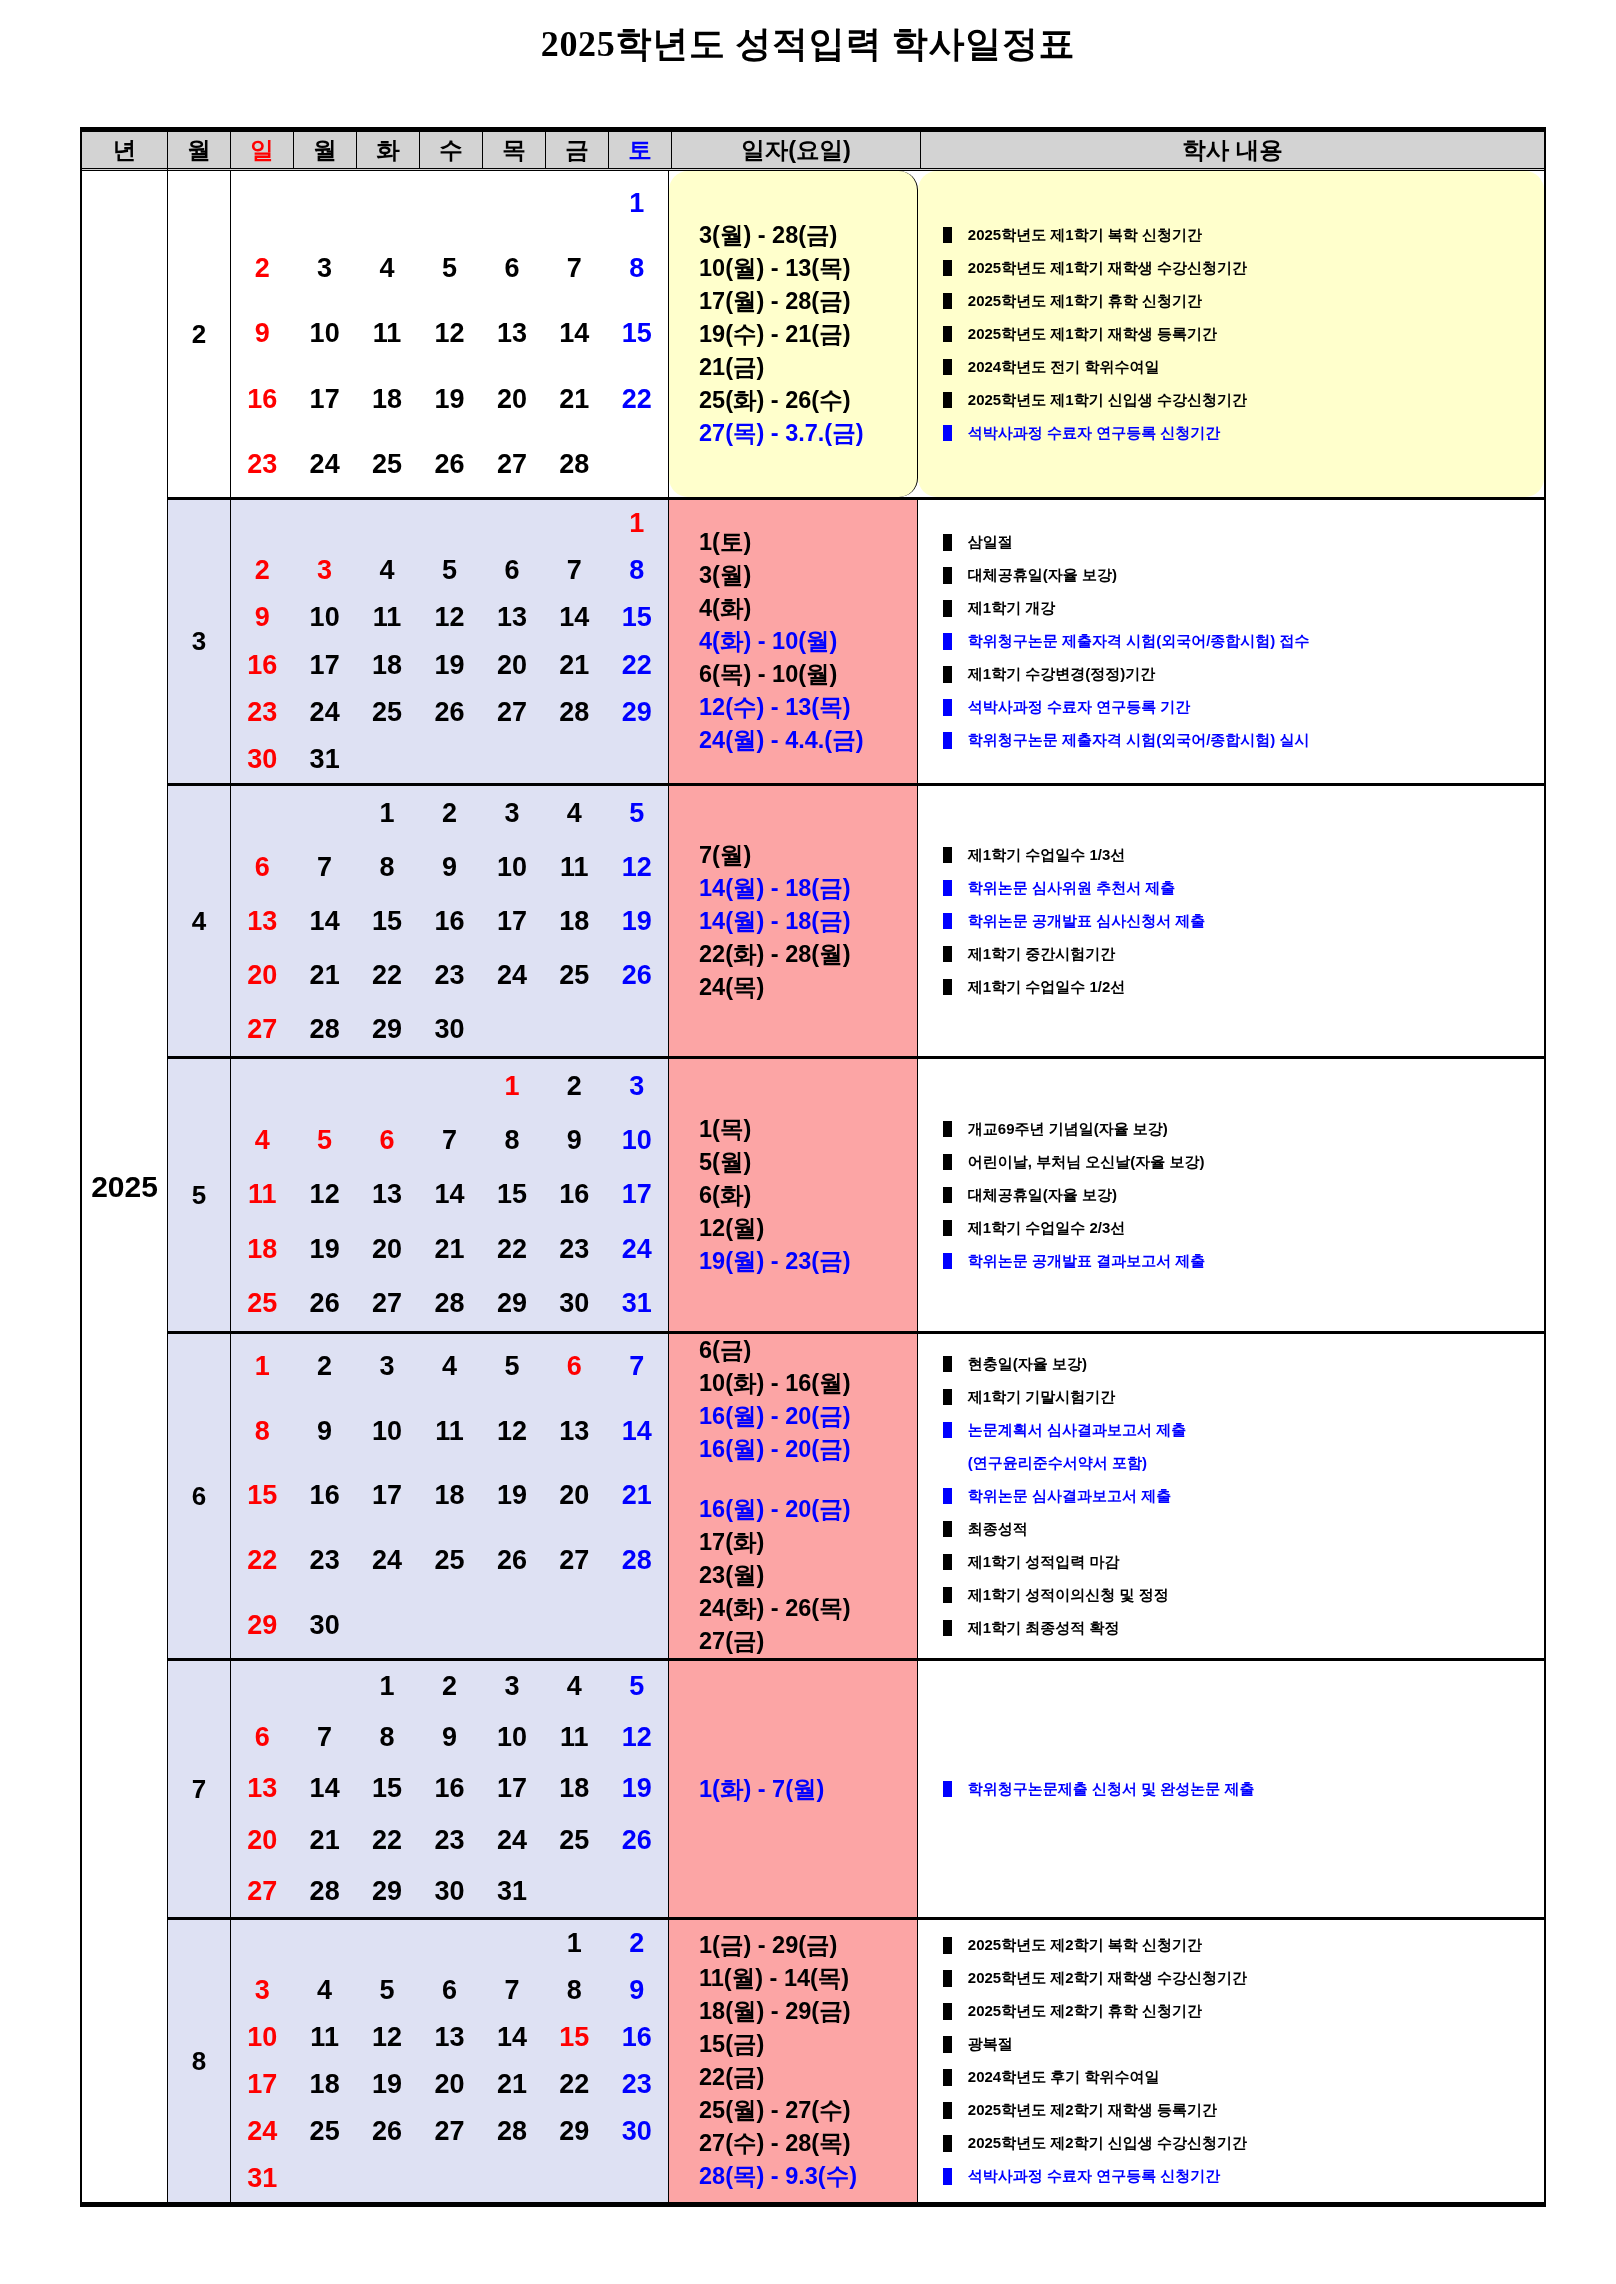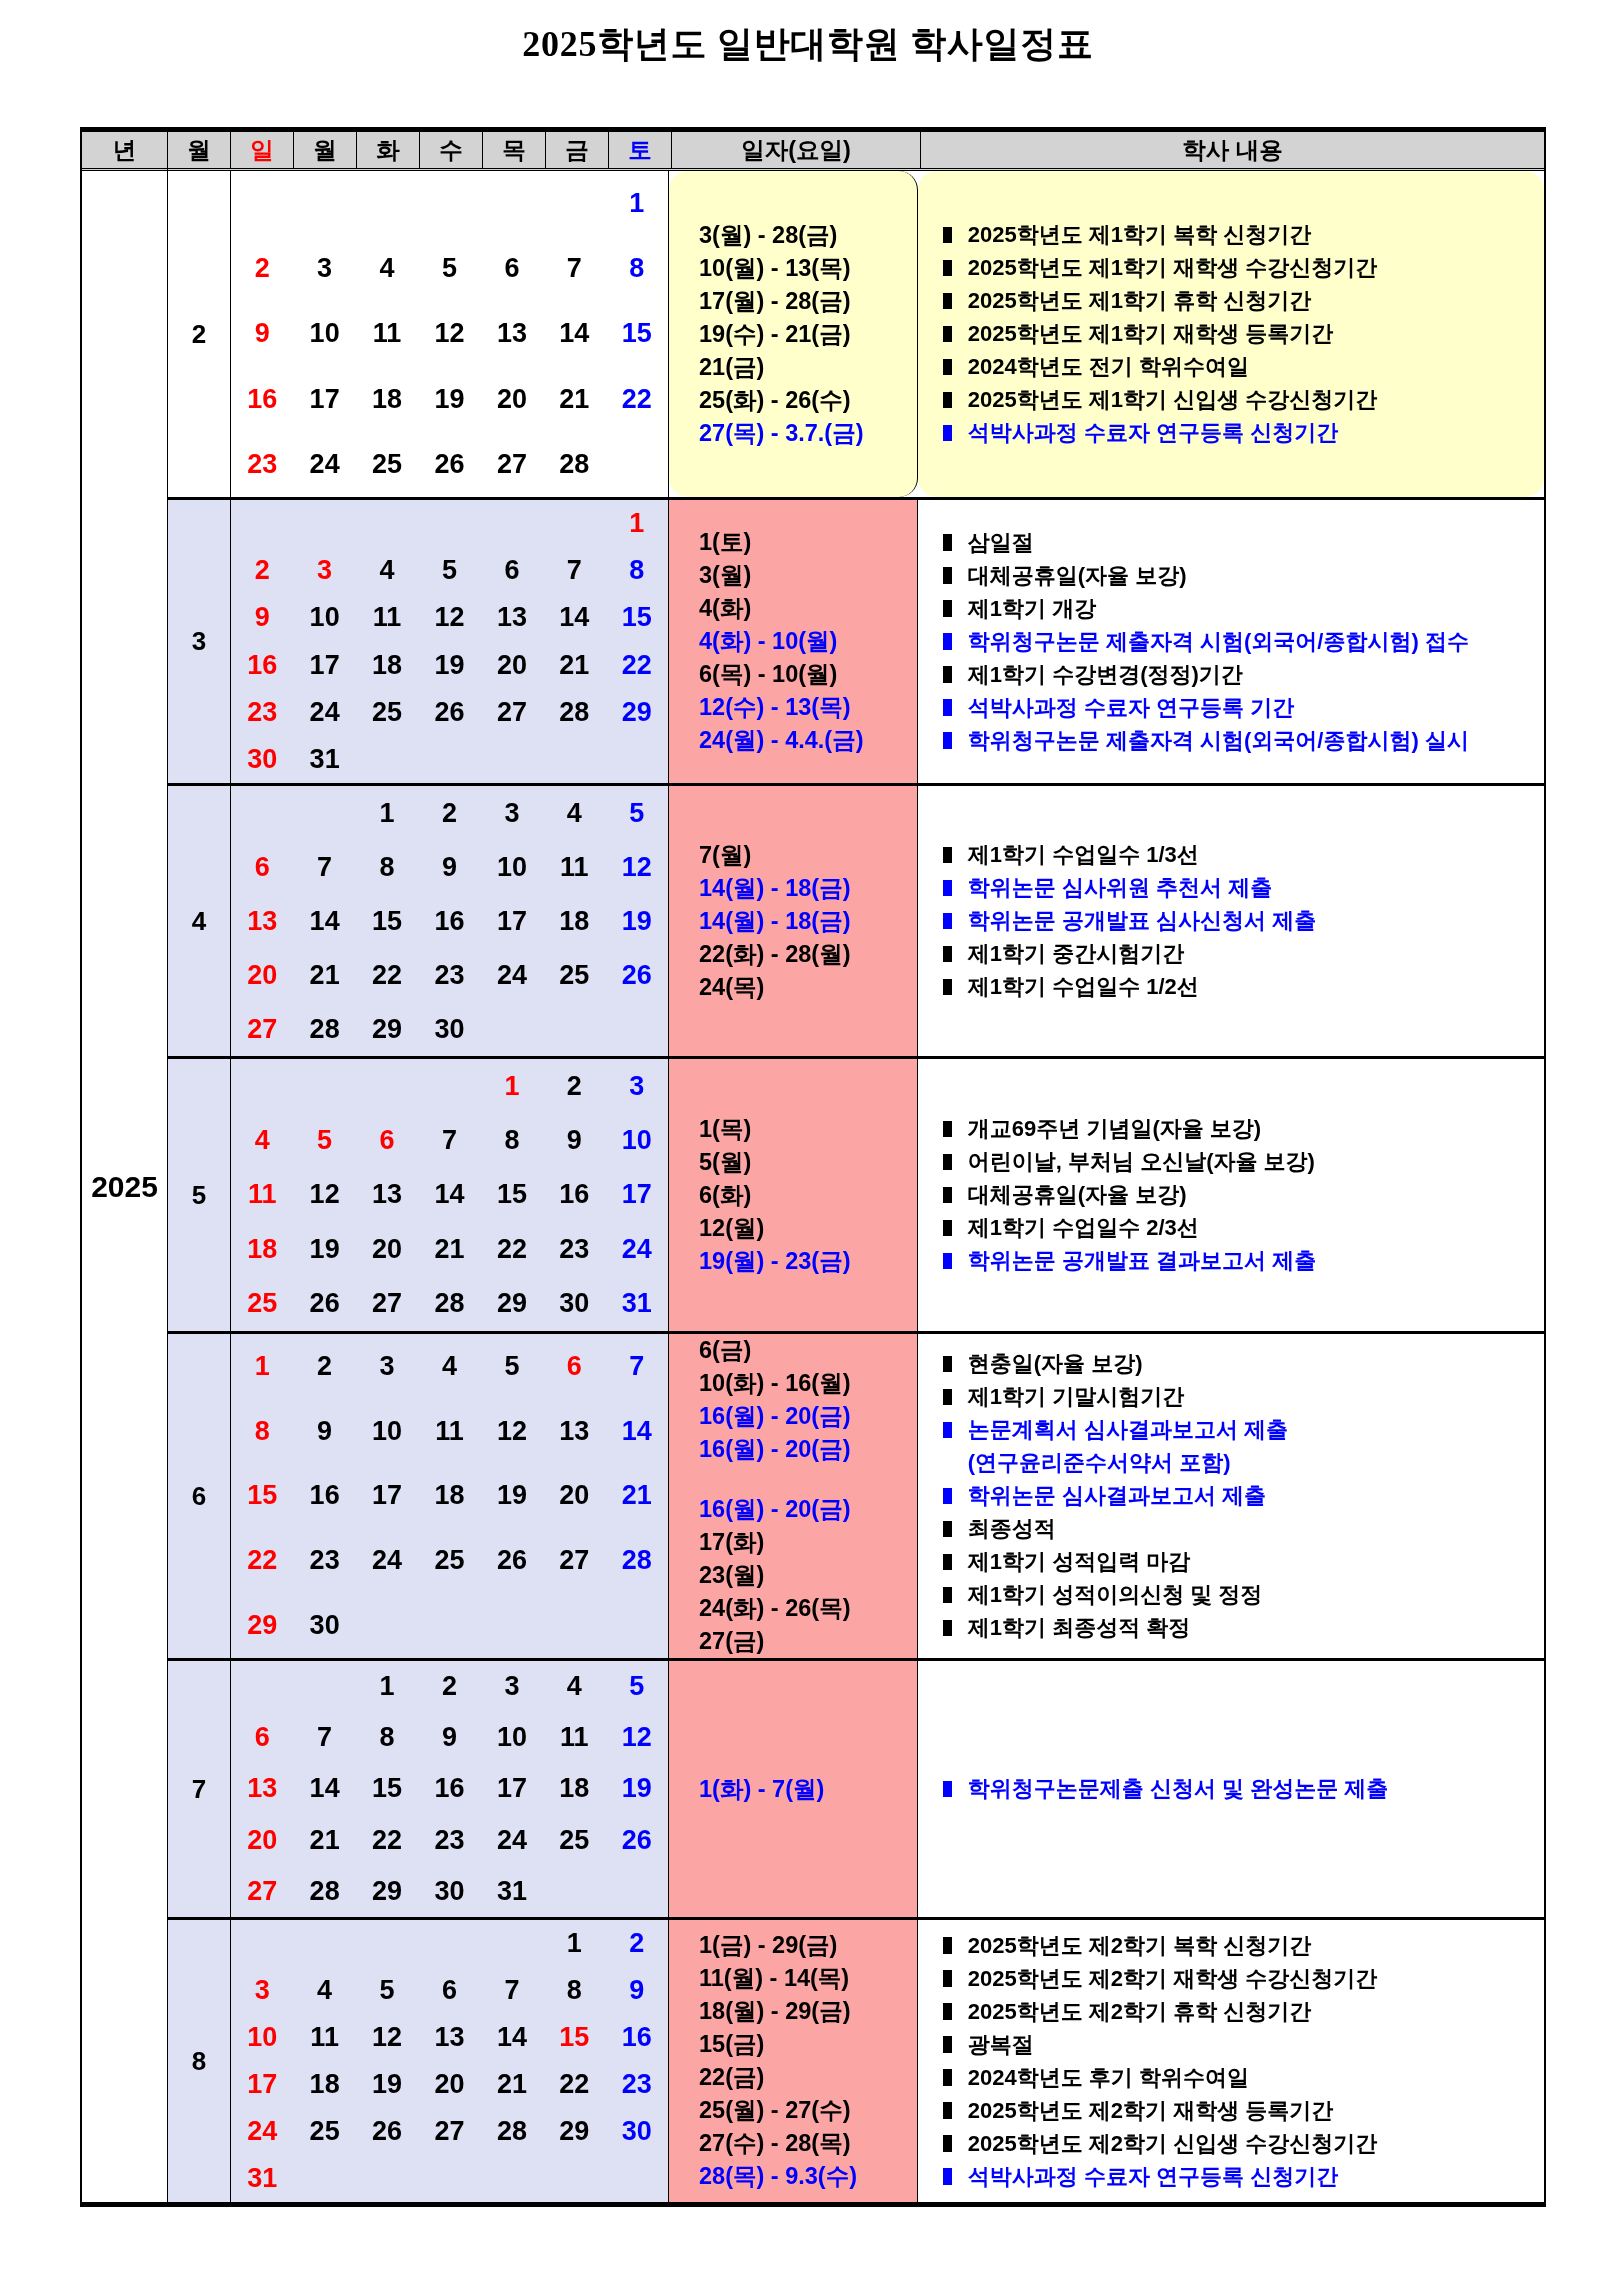--- a/index.html
+++ b/index.html
@@ -39,31 +39,31 @@
     display:flex;align-items:center;justify-content:center;font-size:26px;font-weight:700;box-sizing:border-box;}
   .cal{width:438px;border-right:1.3px solid #000;background:var(--calbg);
     display:grid;grid-template-columns:repeat(7,1fr);box-sizing:border-box;}
   .day{display:flex;align-items:center;justify-content:center;font-size:27px;font-weight:700;}
   .day.red{color:var(--red);} .day.blue{color:var(--blue);}
   .dates{width:249px;border-right:1.3px solid #000;display:flex;flex-direction:column;
     justify-content:center;padding-left:30px;box-sizing:border-box;background:#fca5a5;}
   .dline{height:33px;line-height:33px;font-size:23.5px;font-weight:700;white-space:nowrap;}
   .events{flex:1;display:flex;flex-direction:column;justify-content:center;
     padding-left:25px;box-sizing:border-box;background:#fff;}
-  .eline{height:33px;display:flex;align-items:center;font-size:22px;font-weight:700;white-space:nowrap;}
+  .eline{height:33px;display:flex;align-items:center;font-size:15px;font-weight:700;white-space:nowrap;}
   .bullet{width:8.5px;height:16.3px;background:currentColor;margin-right:16.3px;flex:0 0 auto;}
   .bullet.hide{visibility:hidden;}
   .blue{color:var(--blue);}
   .sec-2 .mcell,.sec-2 .cal{background:#ffffff;}
   .sec-2 .dates,.sec-2 .events{background:var(--hl);border-radius:19px;}
 </style>
 </head>
 <body>
 
-<div class="title">2025학년도 일반대학원 학사일정표</div>
+<div class="title">2025학년도 성적입력 학사일정표</div>
 
 <div class="table">
   <div class="year-col">
     <div class="year-header">년</div>
     <div class="year-body">2025</div>
   </div>
   <div class="right">
     <div class="header-row">
       <div class="hcell hw-m">월</div>
       <div class="hcell hw-d hc-sun">일</div>

